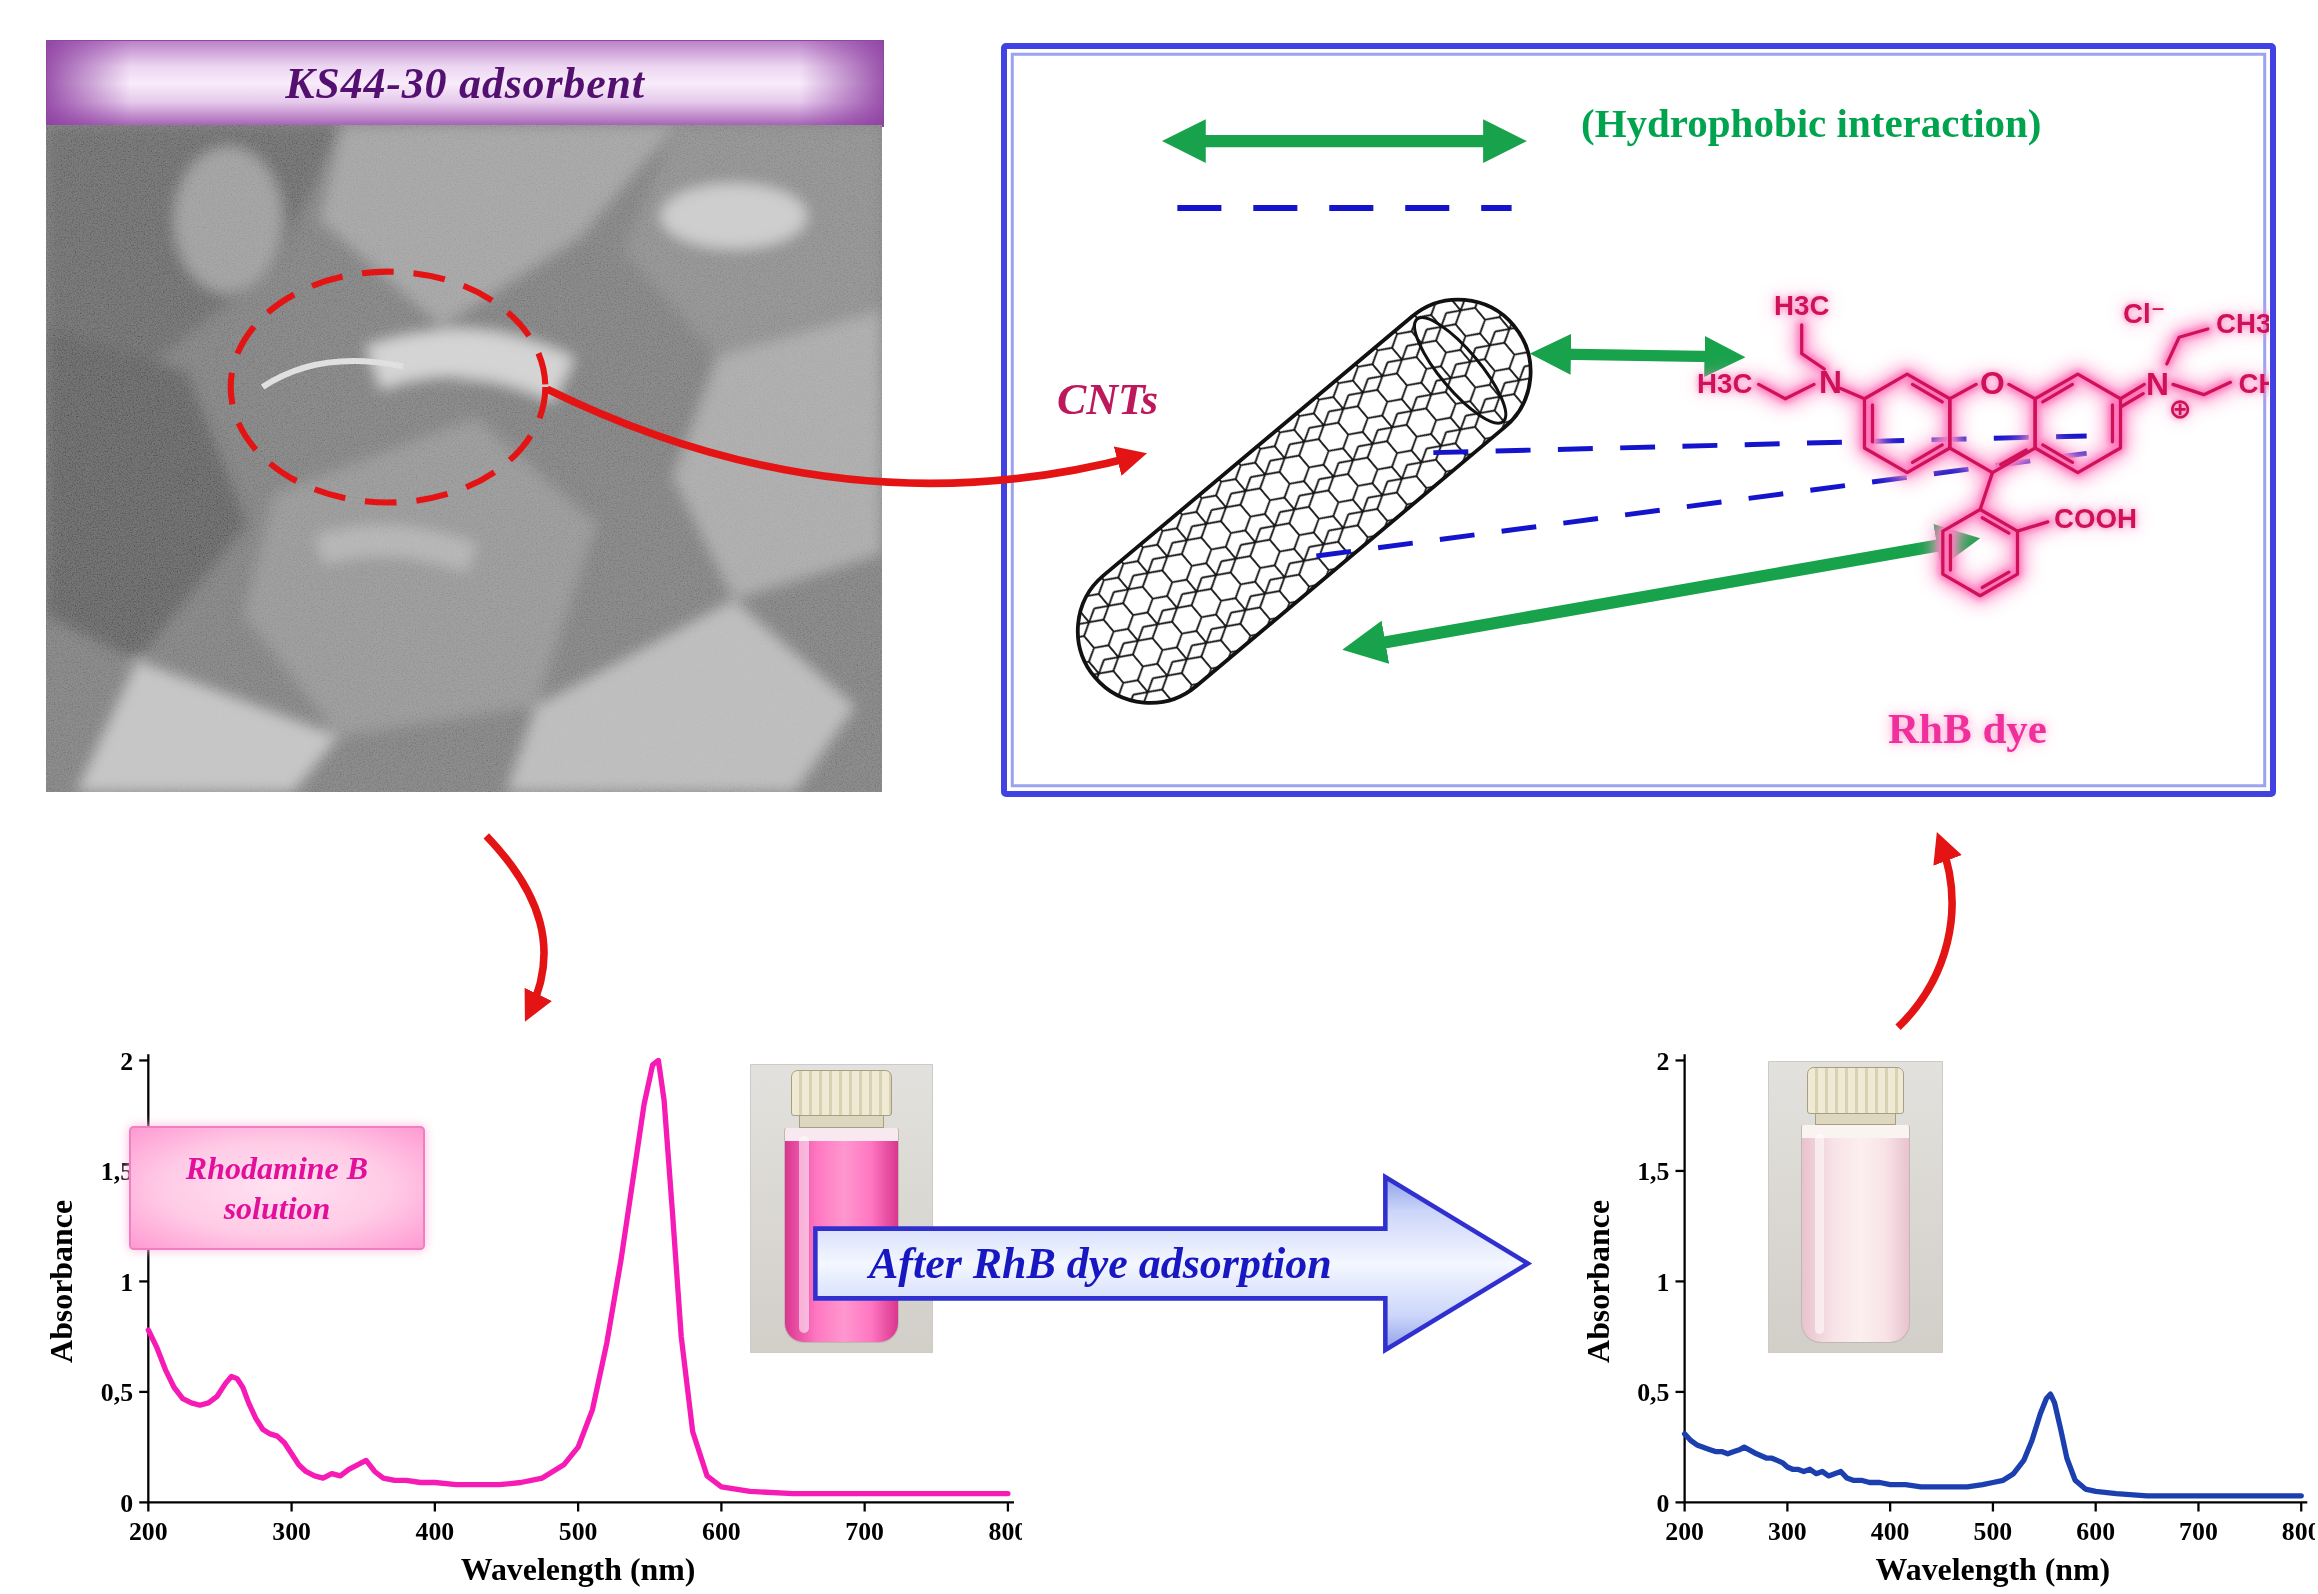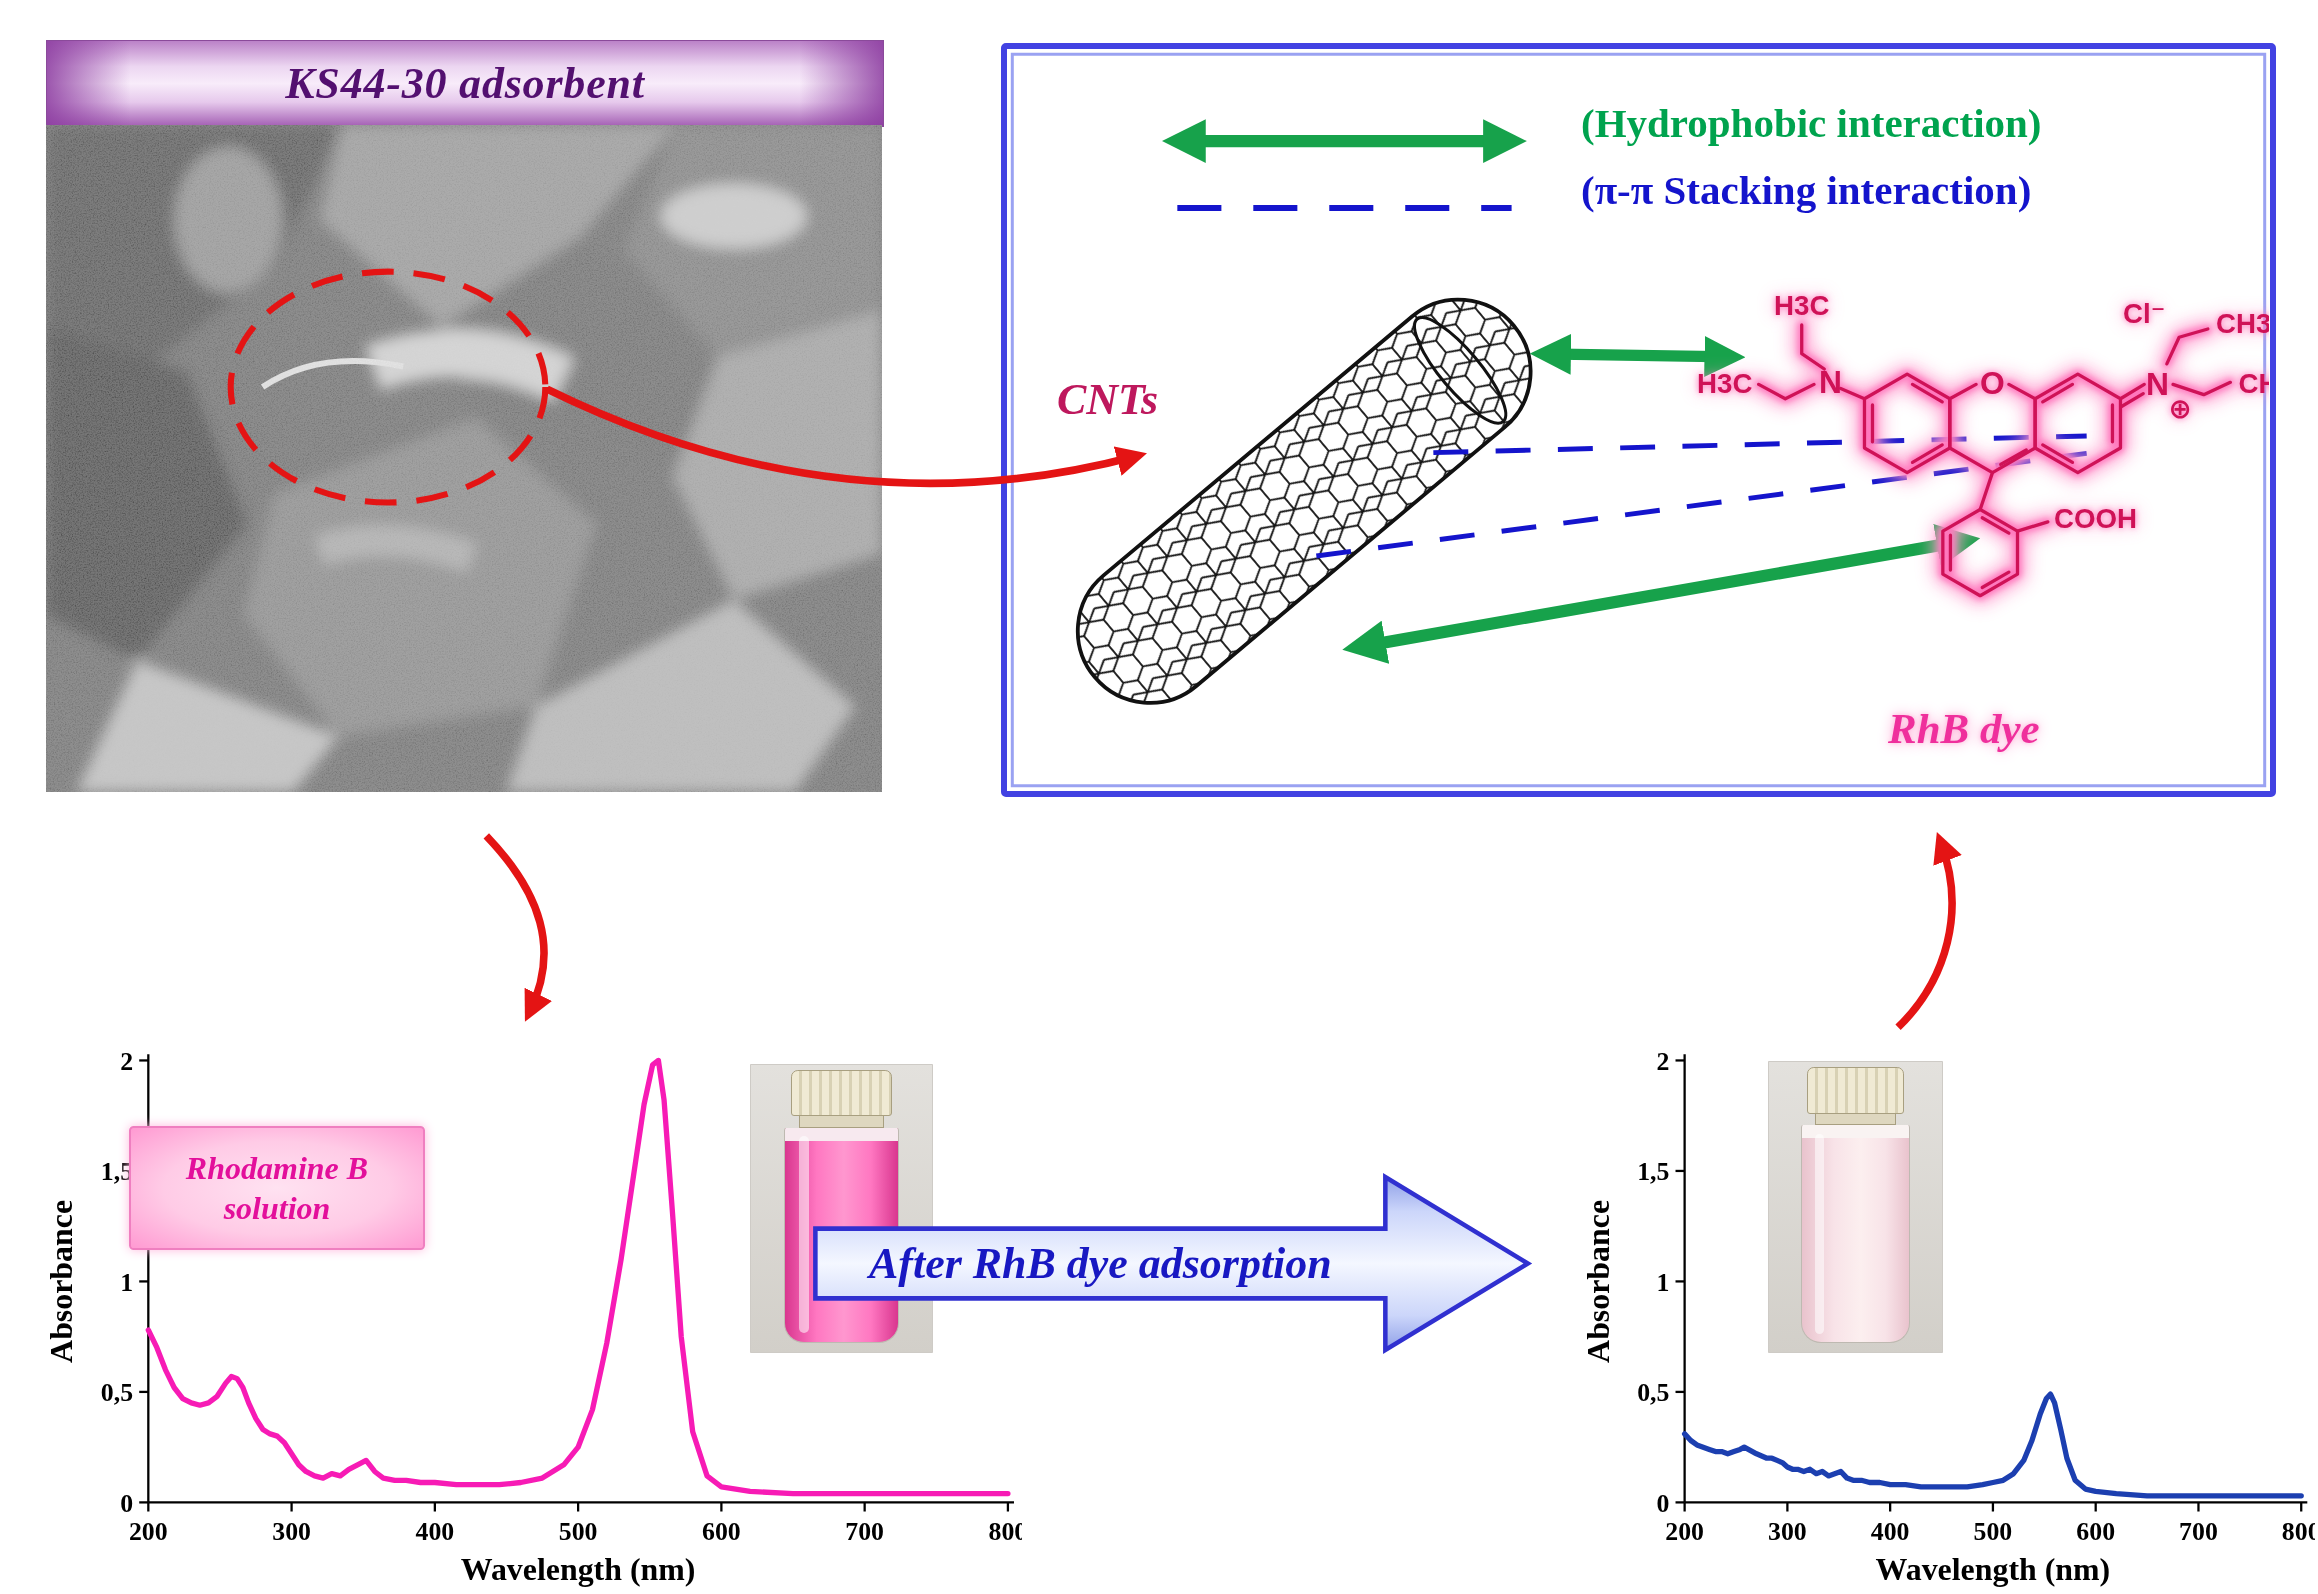--- a/index.html
+++ b/index.html
@@ -20,21 +20,21 @@
 
   
   .ibox{position:absolute;left:1001px;top:43px;width:1275px;height:754px;box-sizing:border-box;
         border:6px solid #4242e2;border-radius:5px;background:#fff;
         box-shadow:inset 0 0 0 3.8px #ffffff, inset 0 0 0 6.8px #9aa2f2;}
   .ibox-art{position:absolute;left:6.8px;top:6.8px;width:1255px;height:734px;}
   .ibox .lbl{position:absolute;white-space:nowrap;}
   .lbl-hydro{left:574px;top:50px;font-size:41px;font-weight:bold;color:#00a34e;}
   .lbl-stack{left:574px;top:117px;font-size:41px;font-weight:bold;color:#1414cc;}
   .lbl-cnts{left:50px;top:325px;font-size:44px;font-weight:bold;font-style:italic;color:#be185d;}
-  .lbl-rhb{left:881px;top:655px;font-size:43px;font-weight:bold;font-style:italic;color:#ef2f9c;
+  .lbl-rhb{left:881px;top:655px;font-size:43px;font-weight:bold;color:#ef2f9c;
            text-shadow:0 0 13.7px #ffa6d4,0 0 4.6px #ffc4e2;}
 
   .mol-label{font:bold 27px "Liberation Sans","DejaVu Sans",sans-serif;}
   .mol-atom{font:bold 31px "Liberation Sans","DejaVu Sans",sans-serif;}
 
   
   .overlay{position:absolute;left:0;top:0;width:2319px;height:1595px;pointer-events:none;z-index:40;}
 
   
   .chart{position:absolute;z-index:5;}
@@ -187,21 +187,20 @@
       <line x1="452" y1="778" x2="1252" y2="638" stroke="#17a24b" stroke-width="16" marker-start="url(#gah)" marker-end="url(#gah)"></line>
 
       <g transform="translate(775,200) scale(1.35)">
         <use href="#molgeom" color="#ff9dcf" stroke-width="17" filter="url(#molglow)" opacity="0.95"></use>
         <use href="#molgeom" color="#ff77bd" stroke-width="8" filter="url(#molglow2)"></use>
         <use href="#molgeom" color="#cf1257" stroke-width="3.2"></use>
       </g>
     </svg>
 
     <div class="lbl lbl-hydro">(Hydrophobic interaction)</div>
-    <div class="lbl lbl-stack">(π-π Stacking interaction)</div>
     <div class="lbl lbl-cnts">CNTs</div>
     <div class="lbl lbl-rhb">RhB dye</div>
   </div>
 
   <svg class="overlay" viewBox="0 0 3052 2099">
     <defs>
       <marker id="rah" viewBox="0 0 10 10" refX="6.5" refY="5" markerWidth="4" markerHeight="4" orient="auto">
           <path d="M0 0 L10 5 L0 10 z" fill="#e41414"></path>
         </marker>
     </defs>

